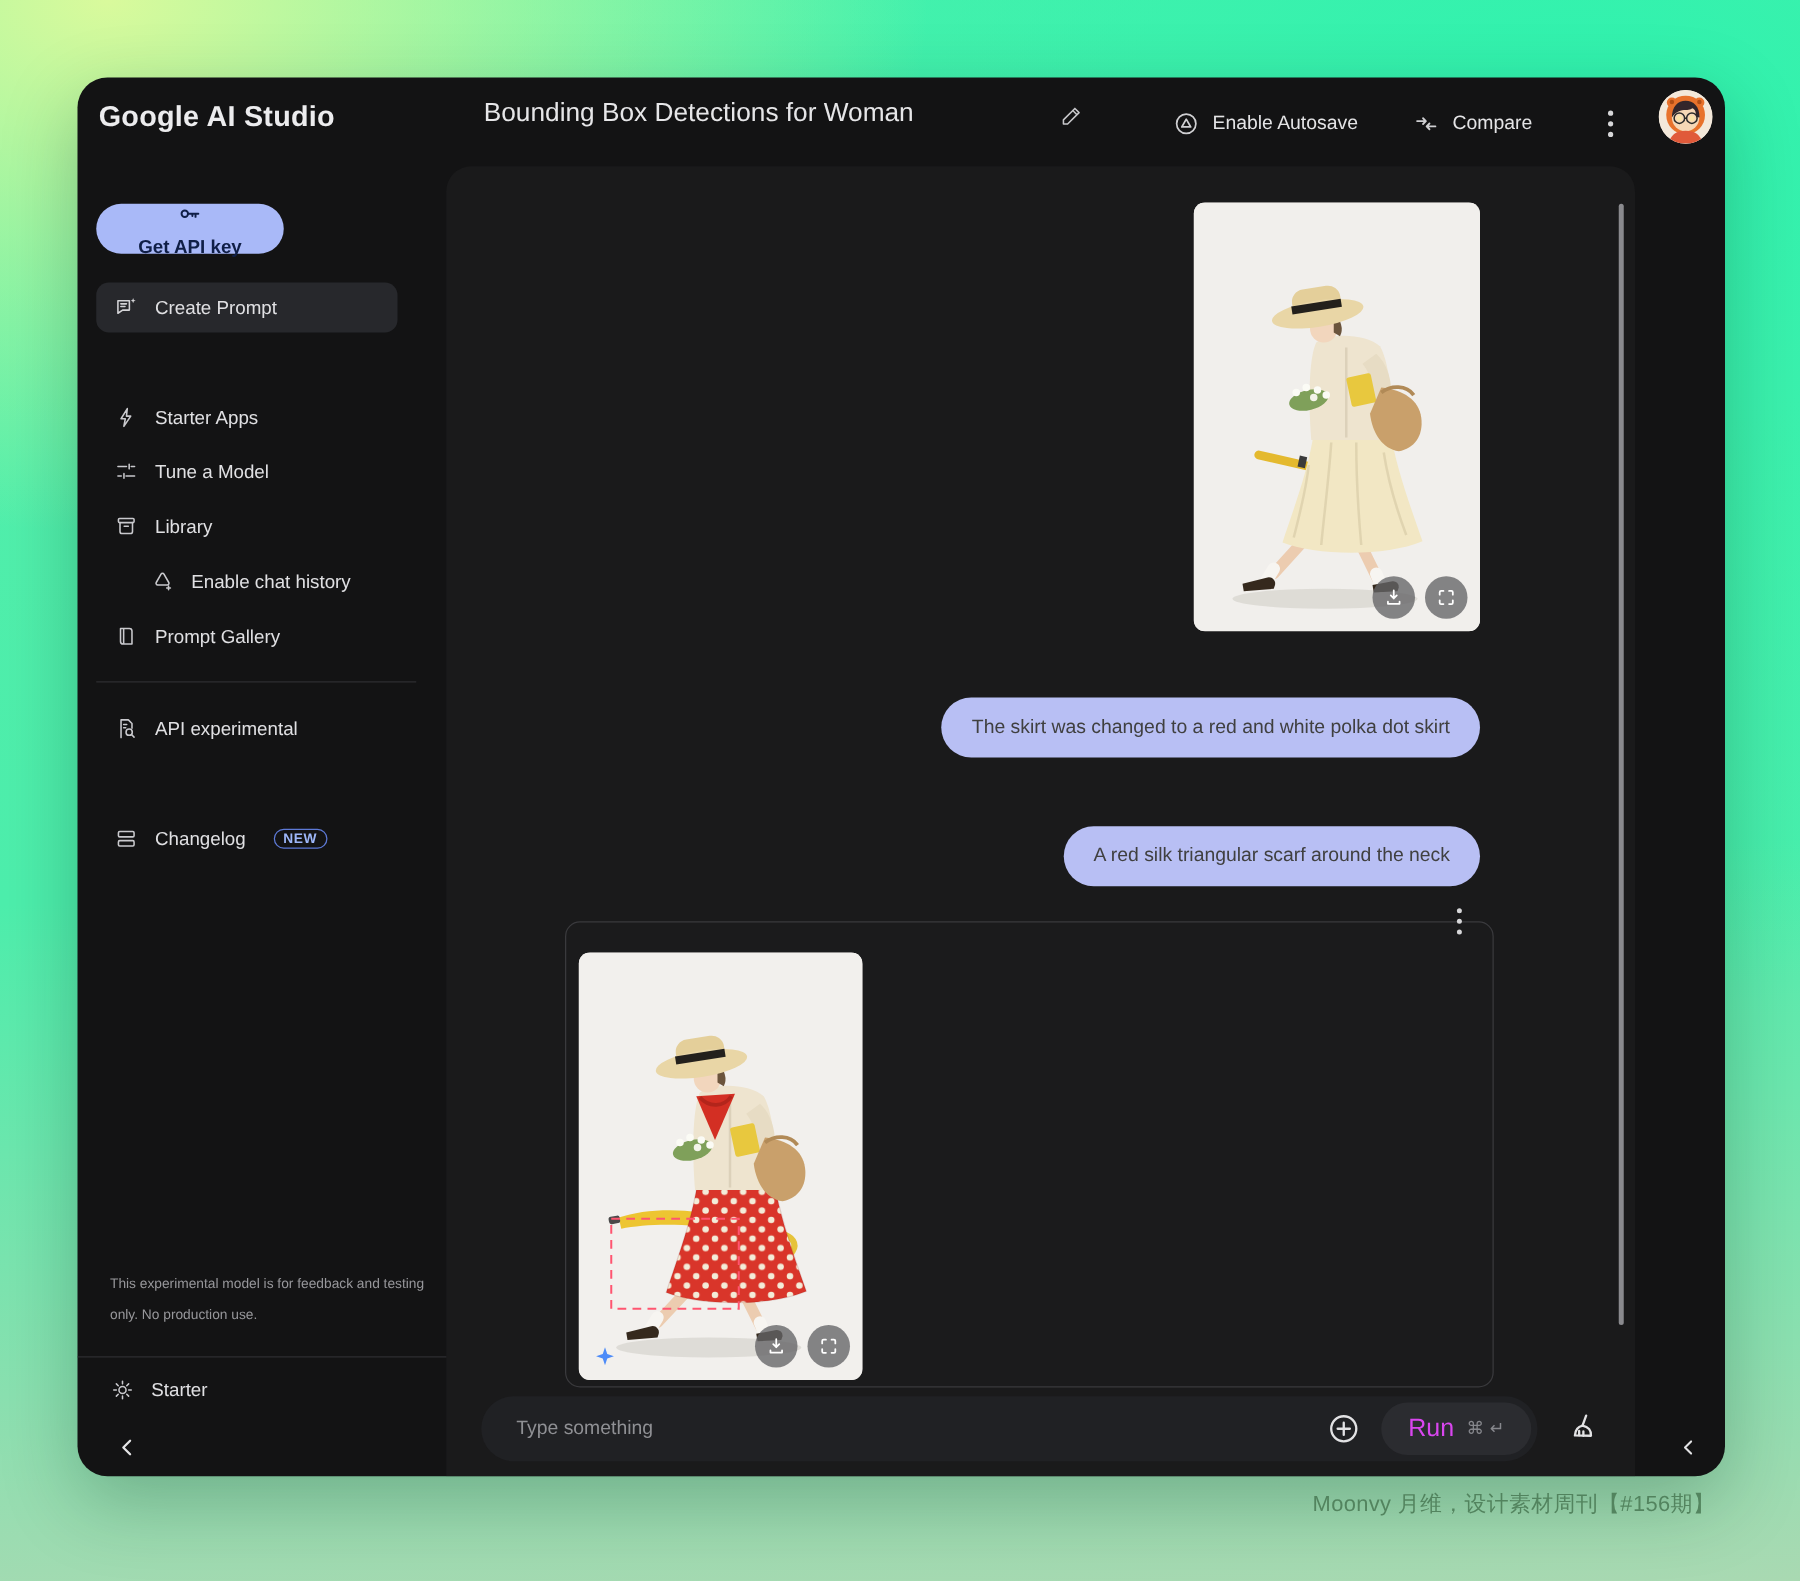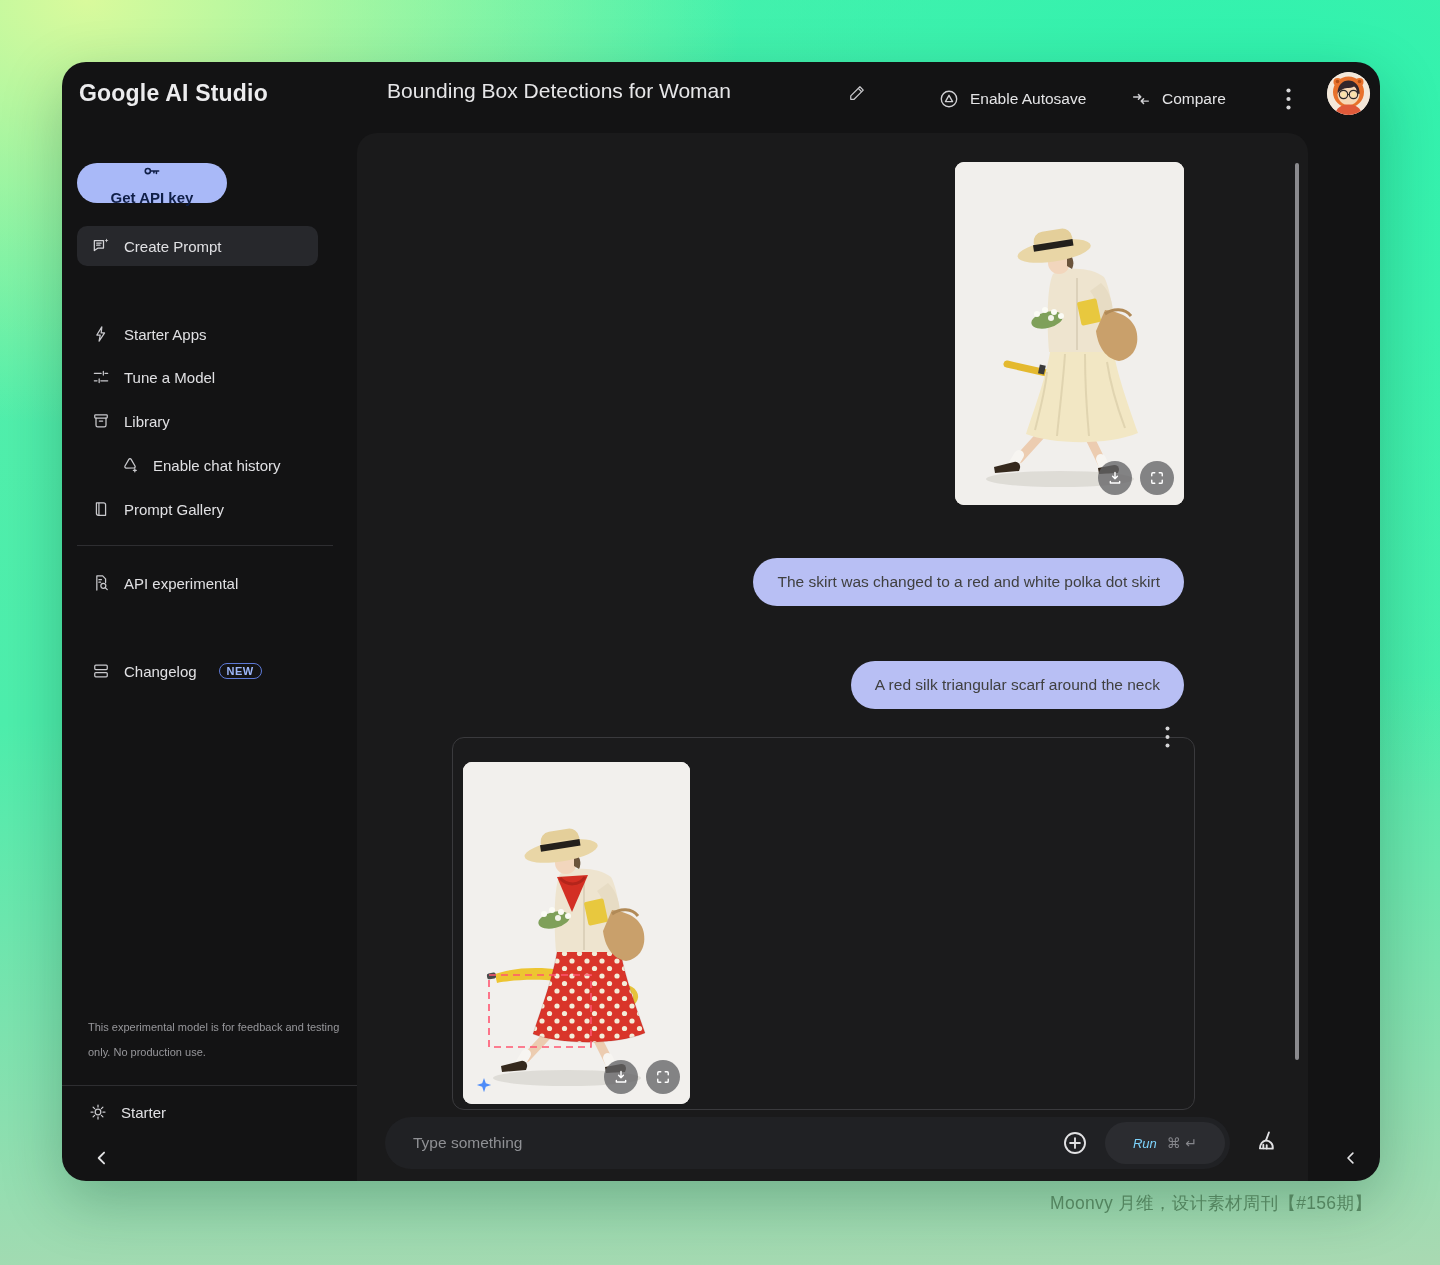--- a/index.html
+++ b/index.html
@@ -81,21 +81,21 @@
   .composer input { position:absolute; left:28px; top:0; width:620px; height:52px;
     background:transparent; border:none; outline:none; color:#e4e4e6;
     font-family:inherit; font-size:15.5px; }
   .composer input::placeholder { color:#8f9094; }
   .plus-btn { position:absolute; left:676px; top:12px; width:28px; height:28px;
     display:flex; cursor:pointer; }
   .run-btn { position:absolute; right:5px; top:5px; width:120px; height:42px;
     background:#2b2c30; border:none; border-radius:21px; display:flex;
     align-items:center; justify-content:center; gap:10px; cursor:default;
     font-family:inherit; }
-  .run-label { color:#7dd3fc; font-size:13px; font-weight:500;font-style:italic; }
+  .run-label { color:#d946ef; font-size:20px; font-weight:500; }
   .run-short { color:#86878c; font-size:14px; font-family:"DejaVu Sans",sans-serif; }
   .broom-btn { position:absolute; left:895px; top:996px; width:28px; height:28px;
     display:flex; cursor:pointer; }
   .collapse-right { position:absolute; left:1280px; top:1087px; width:18px; height:18px;
     display:flex; cursor:pointer; }
   
   .watermark { position:absolute; right:68px; top:1191px; font-size:17.5px;
     color:#45744f; opacity:.8; letter-spacing:.3px; }
   svg.ic { width:100%; height:100%; }
 </style>

